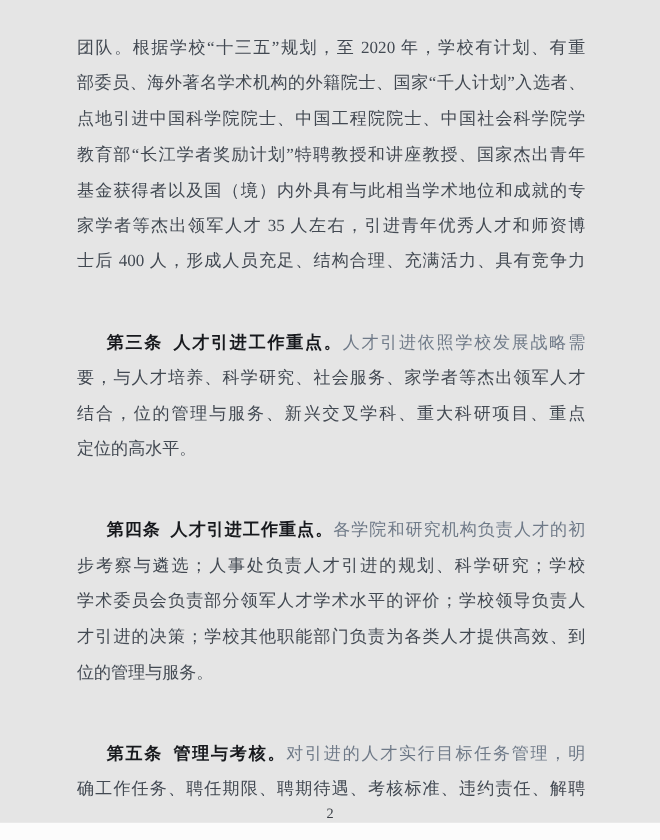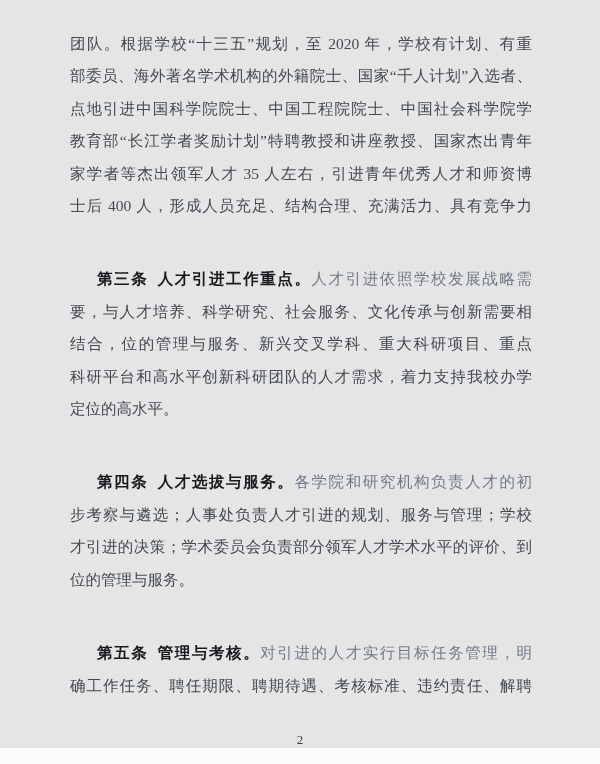--- a/index.html
+++ b/index.html
@@ -68,34 +68,35 @@
 </head>
 <body>
 
 <div class="page">
   <div class="text-block">
       <div class="para">
         <div class="line"><span class="run-n">团队。根据学校“十三五”规划，至 2020 年，学校有计划、有重</span></div>
         <div class="line"><span class="run-n">部委员、海外著名学术机构的外籍院士、国家“千人计划”入选者、</span></div>
         <div class="line"><span class="run-n">点地引进中国科学院院士、中国工程院院士、中国社会科学院学</span></div>
         <div class="line"><span class="run-n">教育部“长江学者奖励计划”特聘教授和讲座教授、国家杰出青年</span></div>
+        <div class="line"><span class="run-n">基金获得者以及国（境）内外具有与此相当学术地位和成就的专</span></div>
         <div class="line"><span class="run-n">家学者等杰出领军人才 35 人左右，引进青年优秀人才和师资博</span></div>
         <div class="line"><span class="run-n">士后 400 人，形成人员充足、结构合理、充满活力、具有竞争力</span></div>
       </div>
       <div class="para">
         <div class="line indent"><span class="run-b">第三条 人才引进工作重点。</span><span class="run-l">人才引进依照学校发展战略需</span></div>
-        <div class="line"><span class="run-n">要，与人才培养、科学研究、社会服务、文化传承与创新需要相</span></div>
+        <div class="line"><span class="run-n">要，与人才培养、科学研究、社会服务、家学者等杰出领军人才</span></div>
         <div class="line"><span class="run-n">结合，位的管理与服务、新兴交叉学科、重大科研项目、重点</span></div>
-        <div class="line"><span class="run-n">科研平台和高水平创新科研团队的人才需求，着力支持我校办学</span></div>
         <div class="line last"><span class="run-n">定位的高水平。</span></div>
       </div>
       <div class="para">
-        <div class="line indent"><span class="run-b">第四条 人才选拔与服务。</span><span class="run-l">各学院和研究机构负责人才的初</span></div>
-        <div class="line"><span class="run-n">步考察与遴选；人事处负责人才引进的规划、服务与管理；学校</span></div>
-        <div class="line"><span class="run-n">才引进的决策；学术委员会负责部分领军人才学术水平的评价、到</span></div>
+        <div class="line indent"><span class="run-b">第四条 人才引进工作重点。</span><span class="run-l">各学院和研究机构负责人才的初</span></div>
+        <div class="line"><span class="run-n">步考察与遴选；人事处负责人才引进的规划、科学研究；学校</span></div>
+        <div class="line"><span class="run-n">学术委员会负责部分领军人才学术水平的评价；学校领导负责人</span></div>
+        <div class="line"><span class="run-n">才引进的决策；学校其他职能部门负责为各类人才提供高效、到</span></div>
         <div class="line last"><span class="run-n">位的管理与服务。</span></div>
       </div>
       <div class="para">
         <div class="line indent"><span class="run-b">第五条 管理与考核。</span><span class="run-l">对引进的人才实行目标任务管理，明</span></div>
         <div class="line"><span class="run-n">确工作任务、聘任期限、聘期待遇、考核标准、违约责任、解聘</span></div>
       </div>
     </div>
   <div class="page-number">2</div>
 </div>
 

